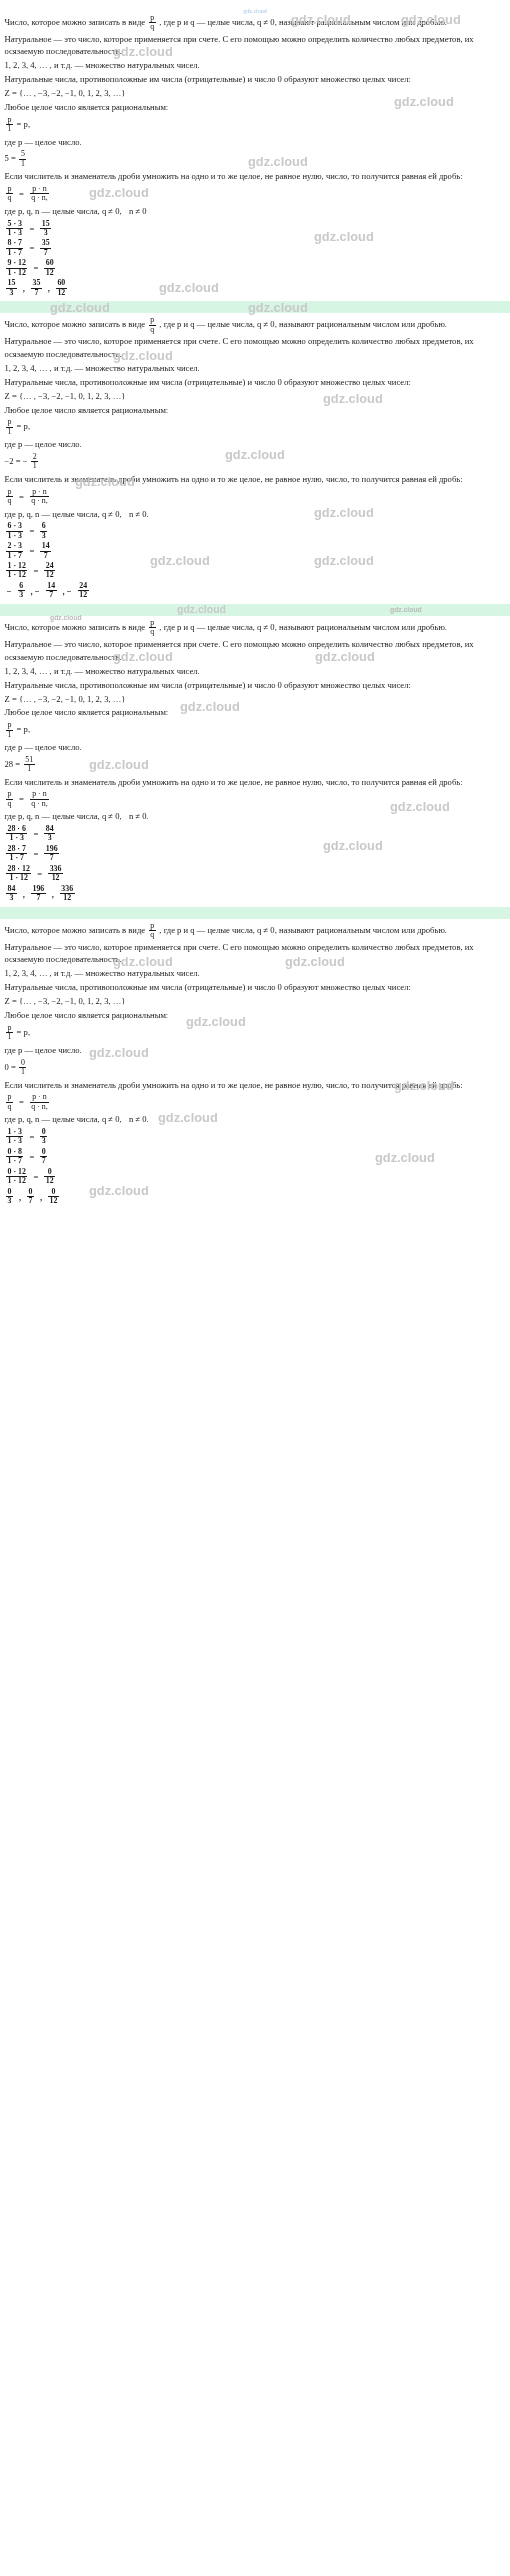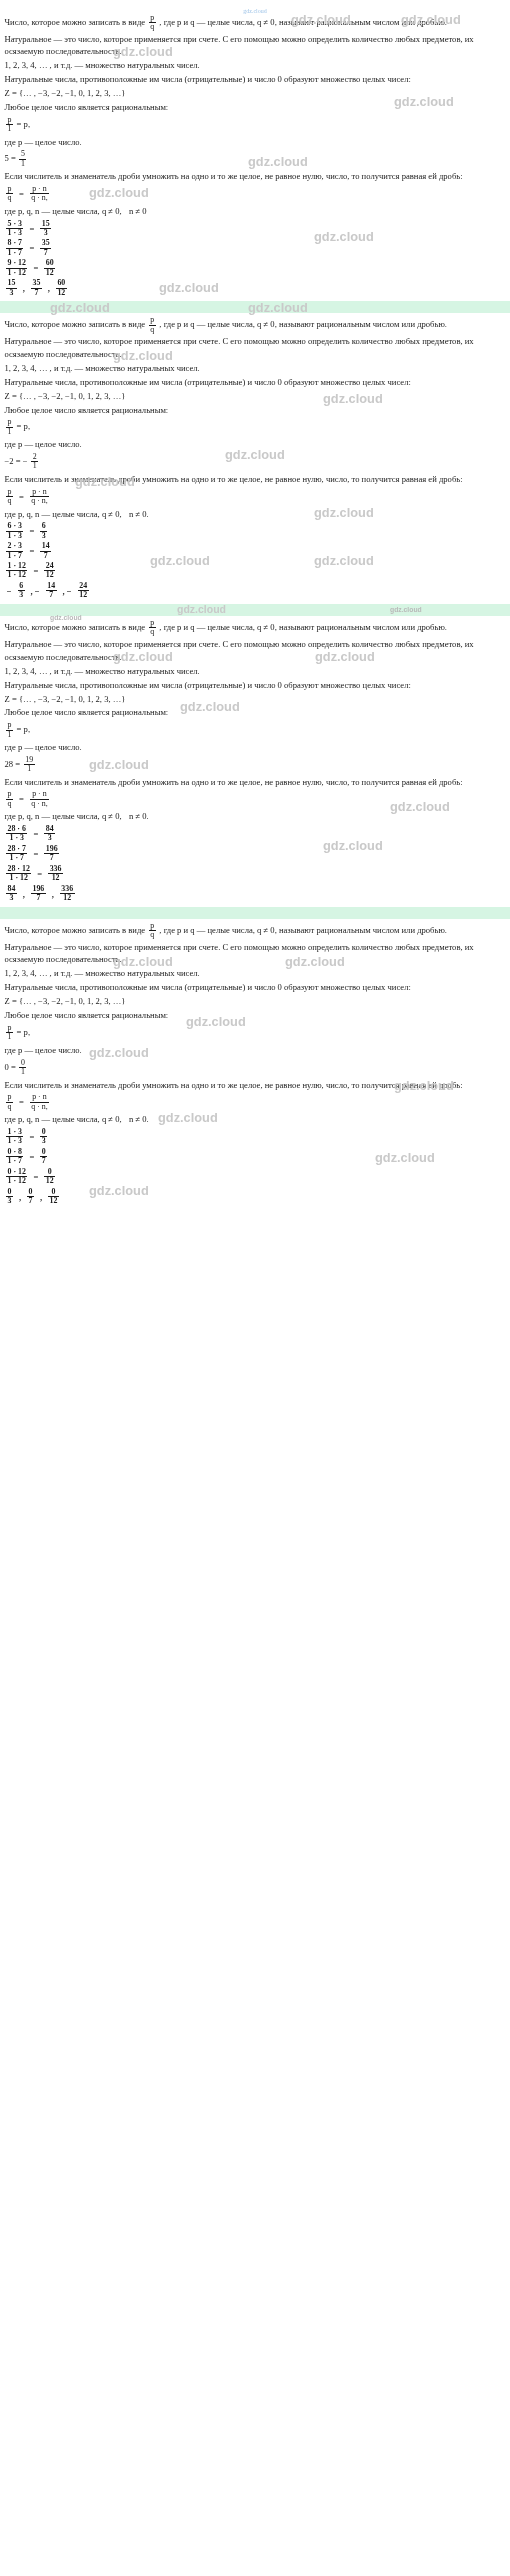--- a/index.html
+++ b/index.html
@@ -348,21 +348,21 @@
         <span class="d">1</span>
       </span>
       <span>= p,</span>
     </p>
 
     <p class="t">где p — целое число.</p>
 
     <p class="eqline">
       <span>28 =</span>
       <span class="frac">
-        <span class="n">19</span>
+        <span class="n">51</span>
         <span class="d">1</span>
       </span>
     </p>
 
     <p class="t">Если числитель и знаменатель дроби умножить на одно и то же целое, не равное нулю, число, то получится равная ей дробь:</p>
 
     <p class="eqline">
       <span class="frac">
         <span class="n">p</span>
         <span class="d">q</span>

